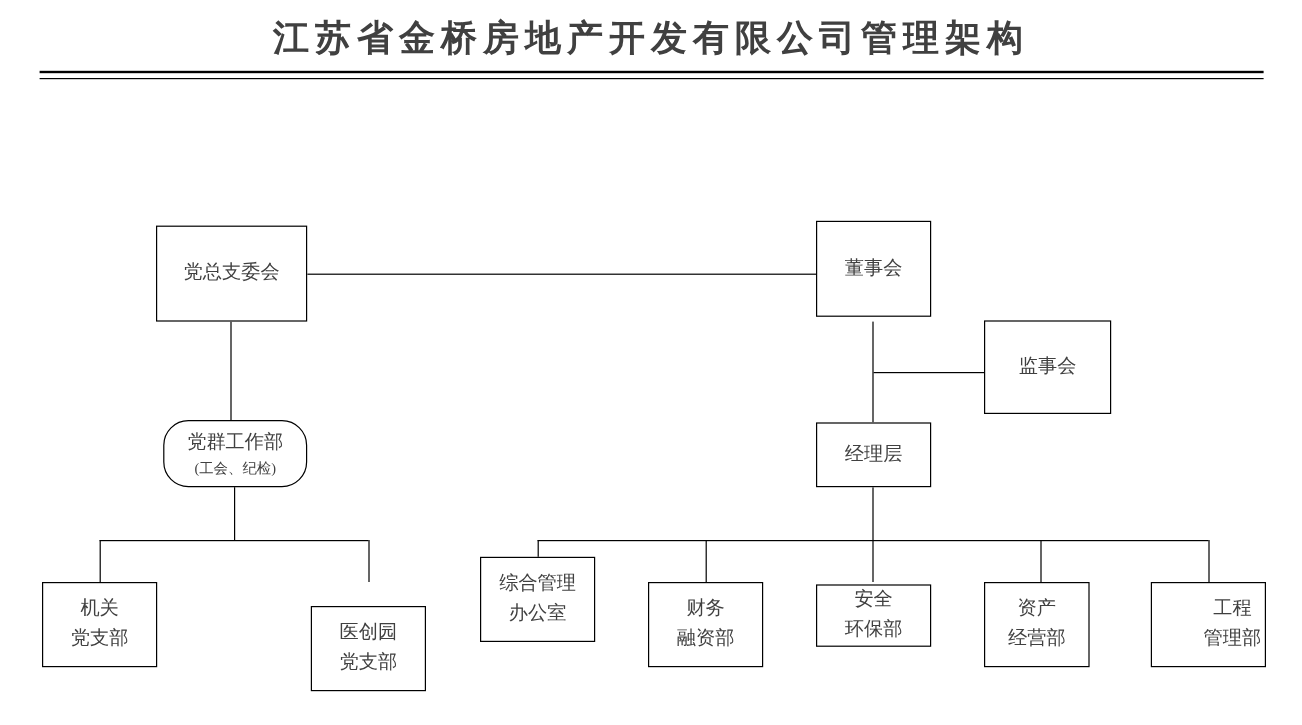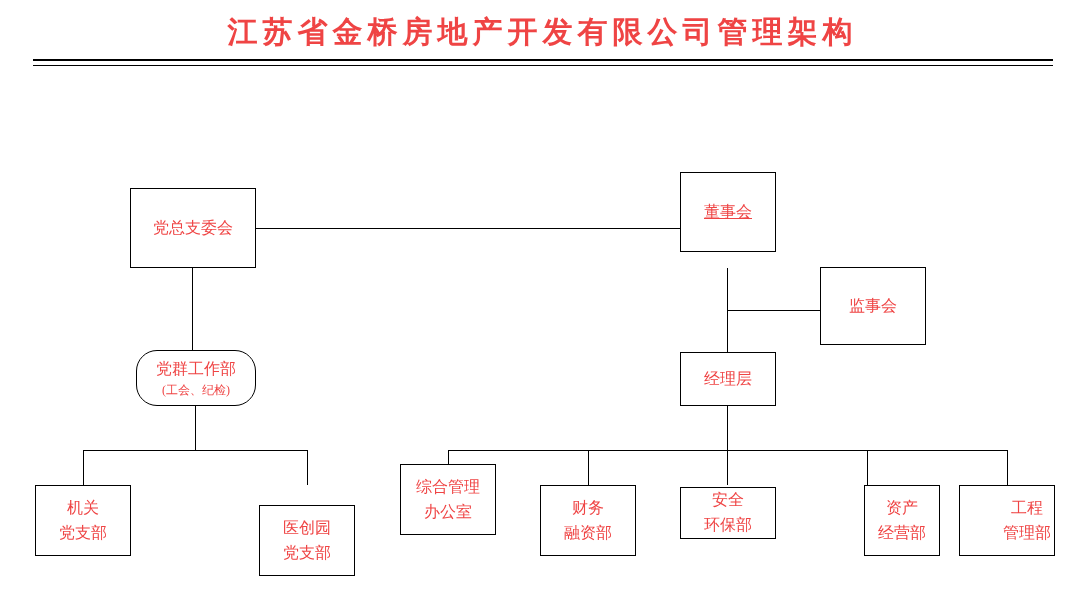--- a/index.html
+++ b/index.html
@@ -6,21 +6,21 @@
     margin: 0;
     padding: 0;
     background: #ffffff;
   }
   .page {
     position: relative;
     width: 1085px;
     height: 604px;
     background: #ffffff;
     font-family: "Liberation Serif", "DejaVu Serif", serif;
-    color: #ef4444;
+    color: #404040;
     overflow: hidden;
   }
   .title {
     position: absolute;
     left: 0;
     right: 0;
     top: 12px;
     margin: 0;
     text-align: center;
     font-size: 30px;
@@ -50,30 +50,30 @@
     line-height: 1.55;
   }
   .box .lbl { white-space: pre-line; }
   .box .sub { font-size: 12px; line-height: 1.4; }
   .line { position: absolute; background: #000; }
   .h { height: 1px; }
   .v { width: 1px; }
 
   
   #nd-party       { left: 130px; top: 188px; width: 126px; height: 80px; }
-  #nd-board       { left: 680px; top: 172px; width: 96px;  height: 80px; text-decoration: underline; }
+  #nd-board       { left: 680px; top: 184px; width: 96px;  height: 80px; }
   #nd-supervisory { left: 820px; top: 267px; width: 106px; height: 78px; }
   #nd-dept        { left: 136px; top: 350px; width: 120px; height: 56px; border-radius: 21px; }
   #nd-mgmt        { left: 680px; top: 352px; width: 96px;  height: 54px; }
   #nd-jiguan      { left: 35px;  top: 485px; width: 96px;  height: 71px; }
   #nd-yichuang    { left: 259px; top: 485px; width: 96px;  height: 71px; margin-top: 20px; }
   #nd-zonghe      { left: 400px; top: 464px; width: 96px;  height: 71px; }
   #nd-caiwu       { left: 540px; top: 485px; width: 96px;  height: 71px; }
   #nd-anquan      { left: 680px; top: 487px; width: 96px;  height: 52px; }
-  #nd-zichan      { left: 864px; top: 485px; width: 76px;  height: 71px; }
+  #nd-zichan      { left: 820px; top: 485px; width: 88px;  height: 71px; }
   #nd-gongcheng   { left: 959px; top: 485px; width: 96px;  height: 71px; padding-left: 40px; }
 
   
   #ln-top          { left: 256px; top: 228px; width: 424px; }
   #ln-party-dept   { left: 192px; top: 268px; height: 82px; }
   #ln-board-mgmt   { left: 727px; top: 268px; height: 84px; }
   #ln-supervisory  { left: 728px; top: 310px; width: 92px;  }
   #ln-dept-down    { left: 195px; top: 406px; height: 44px; }
   #ln-left-h       { left: 83px;  top: 450px; width: 224px; }
   #ln-drop-jiguan  { left: 83px;  top: 450px; height: 35px; }

